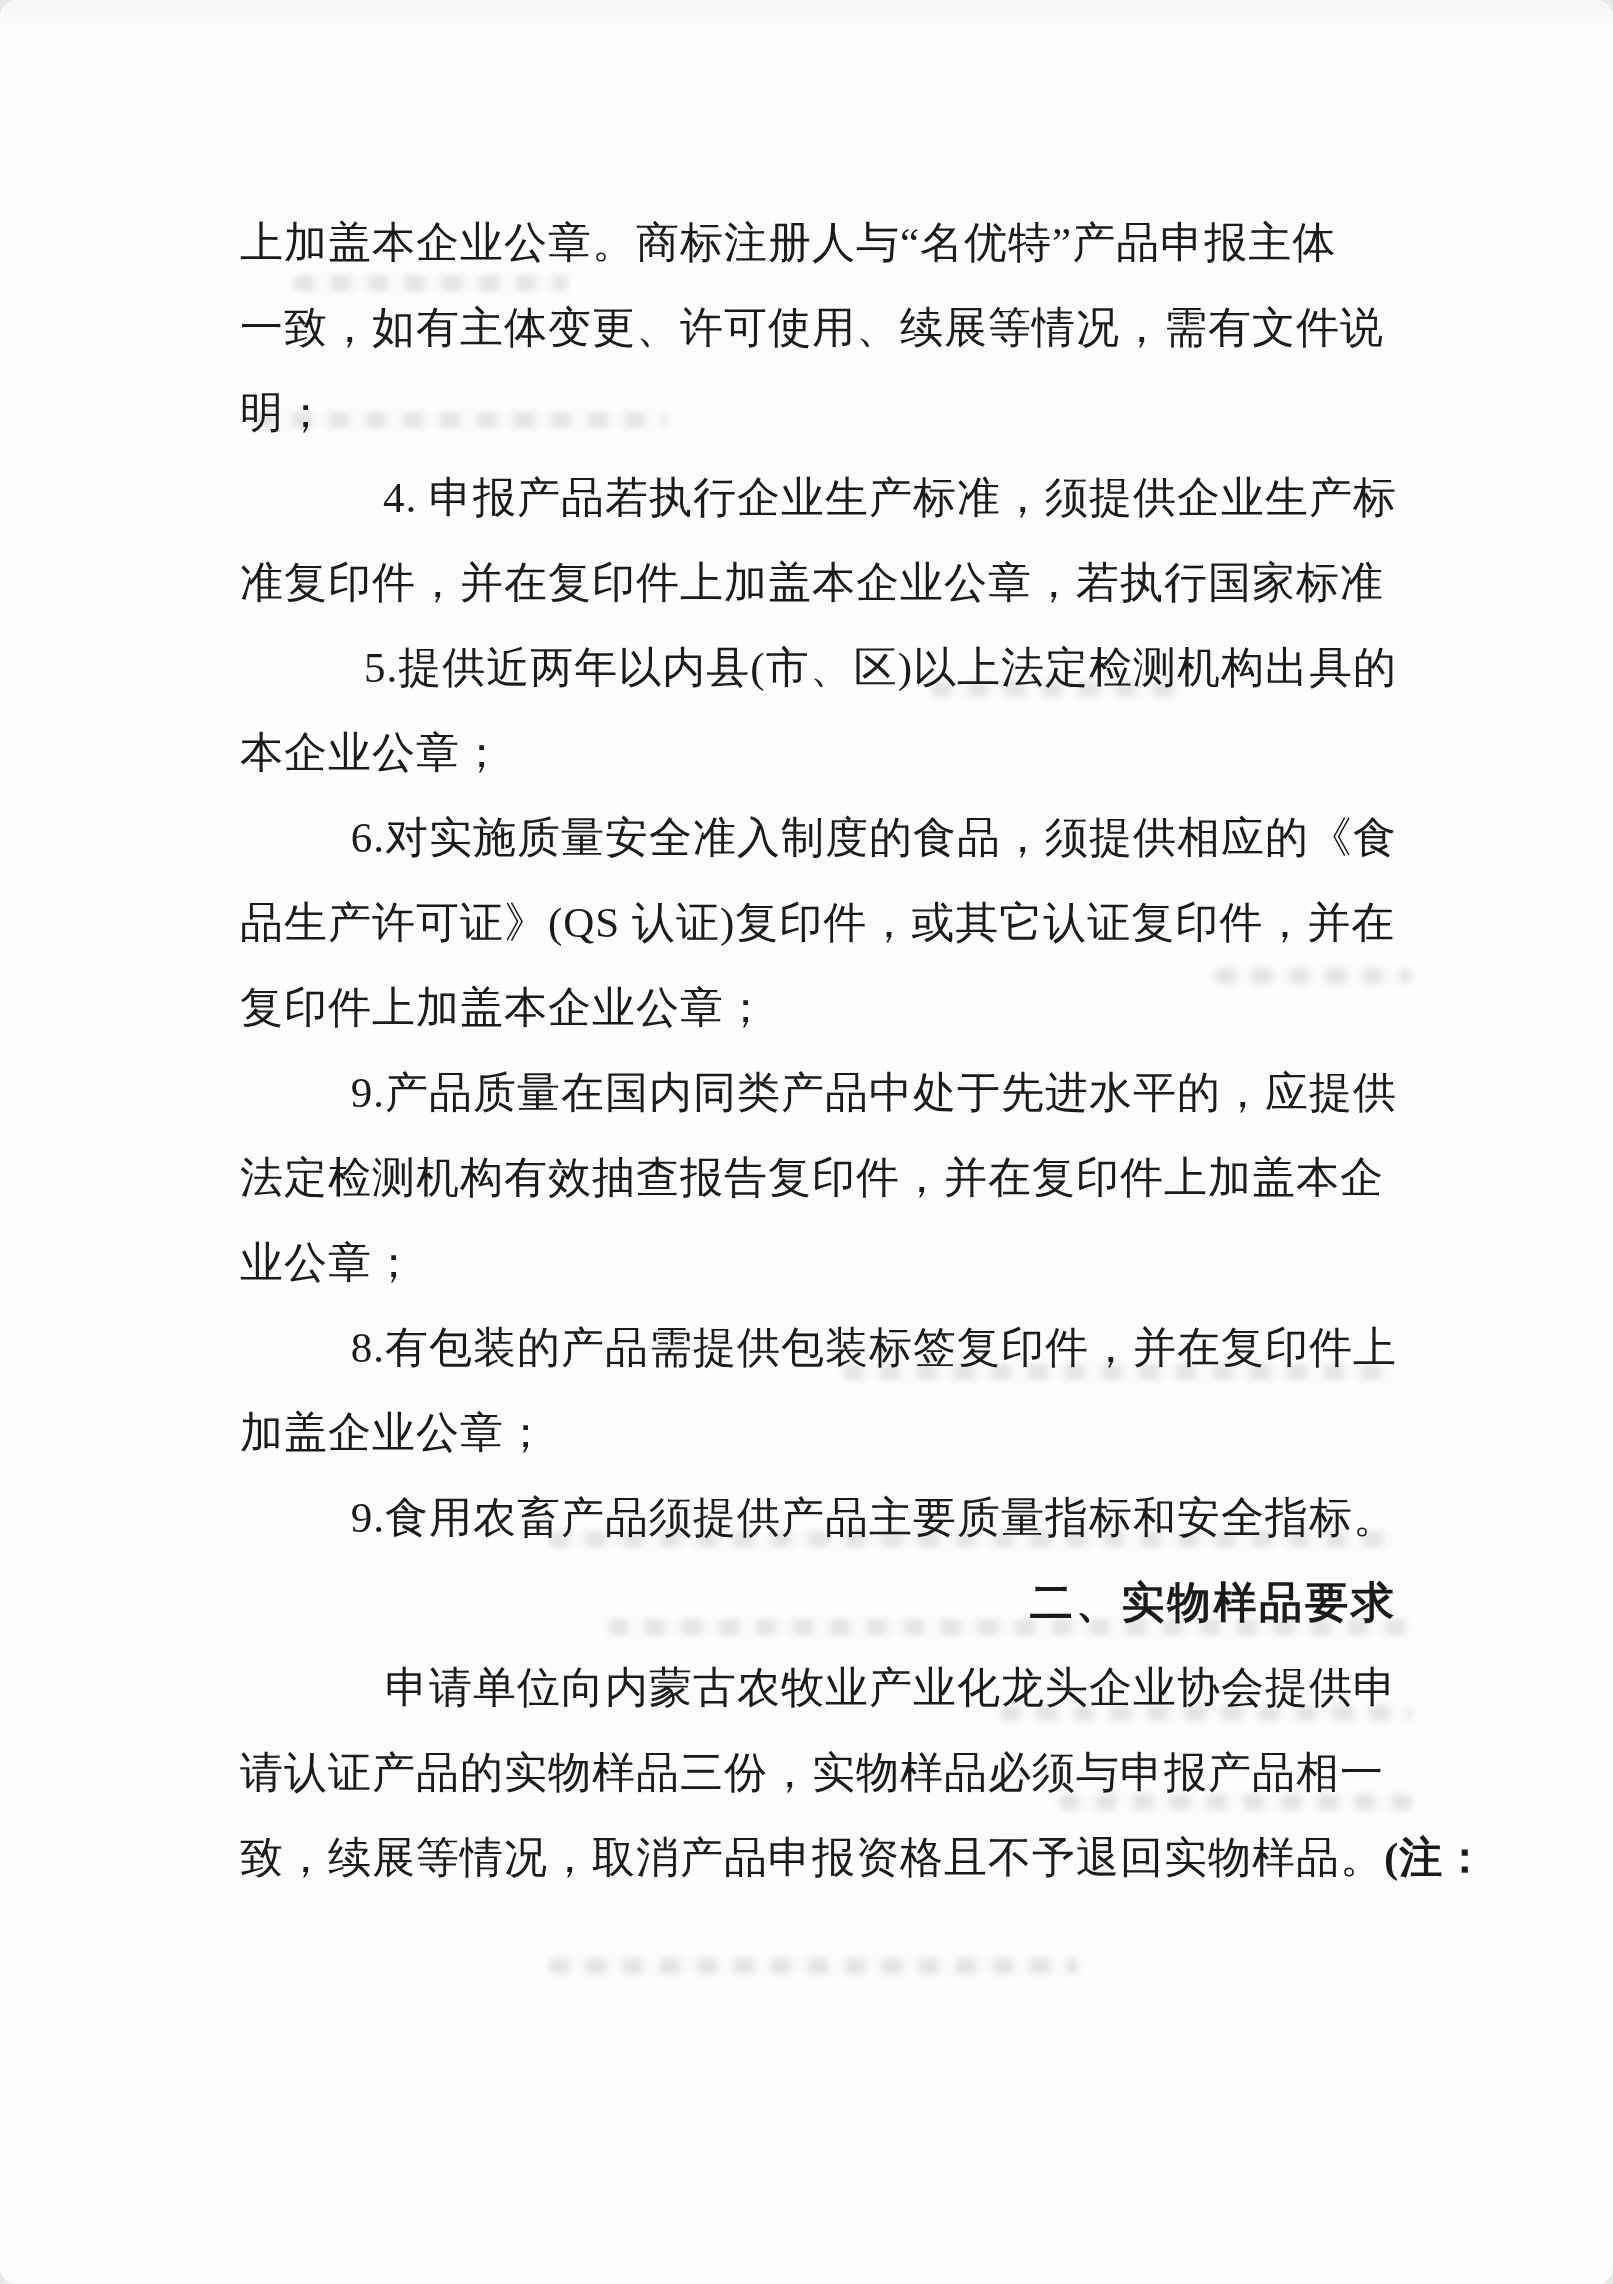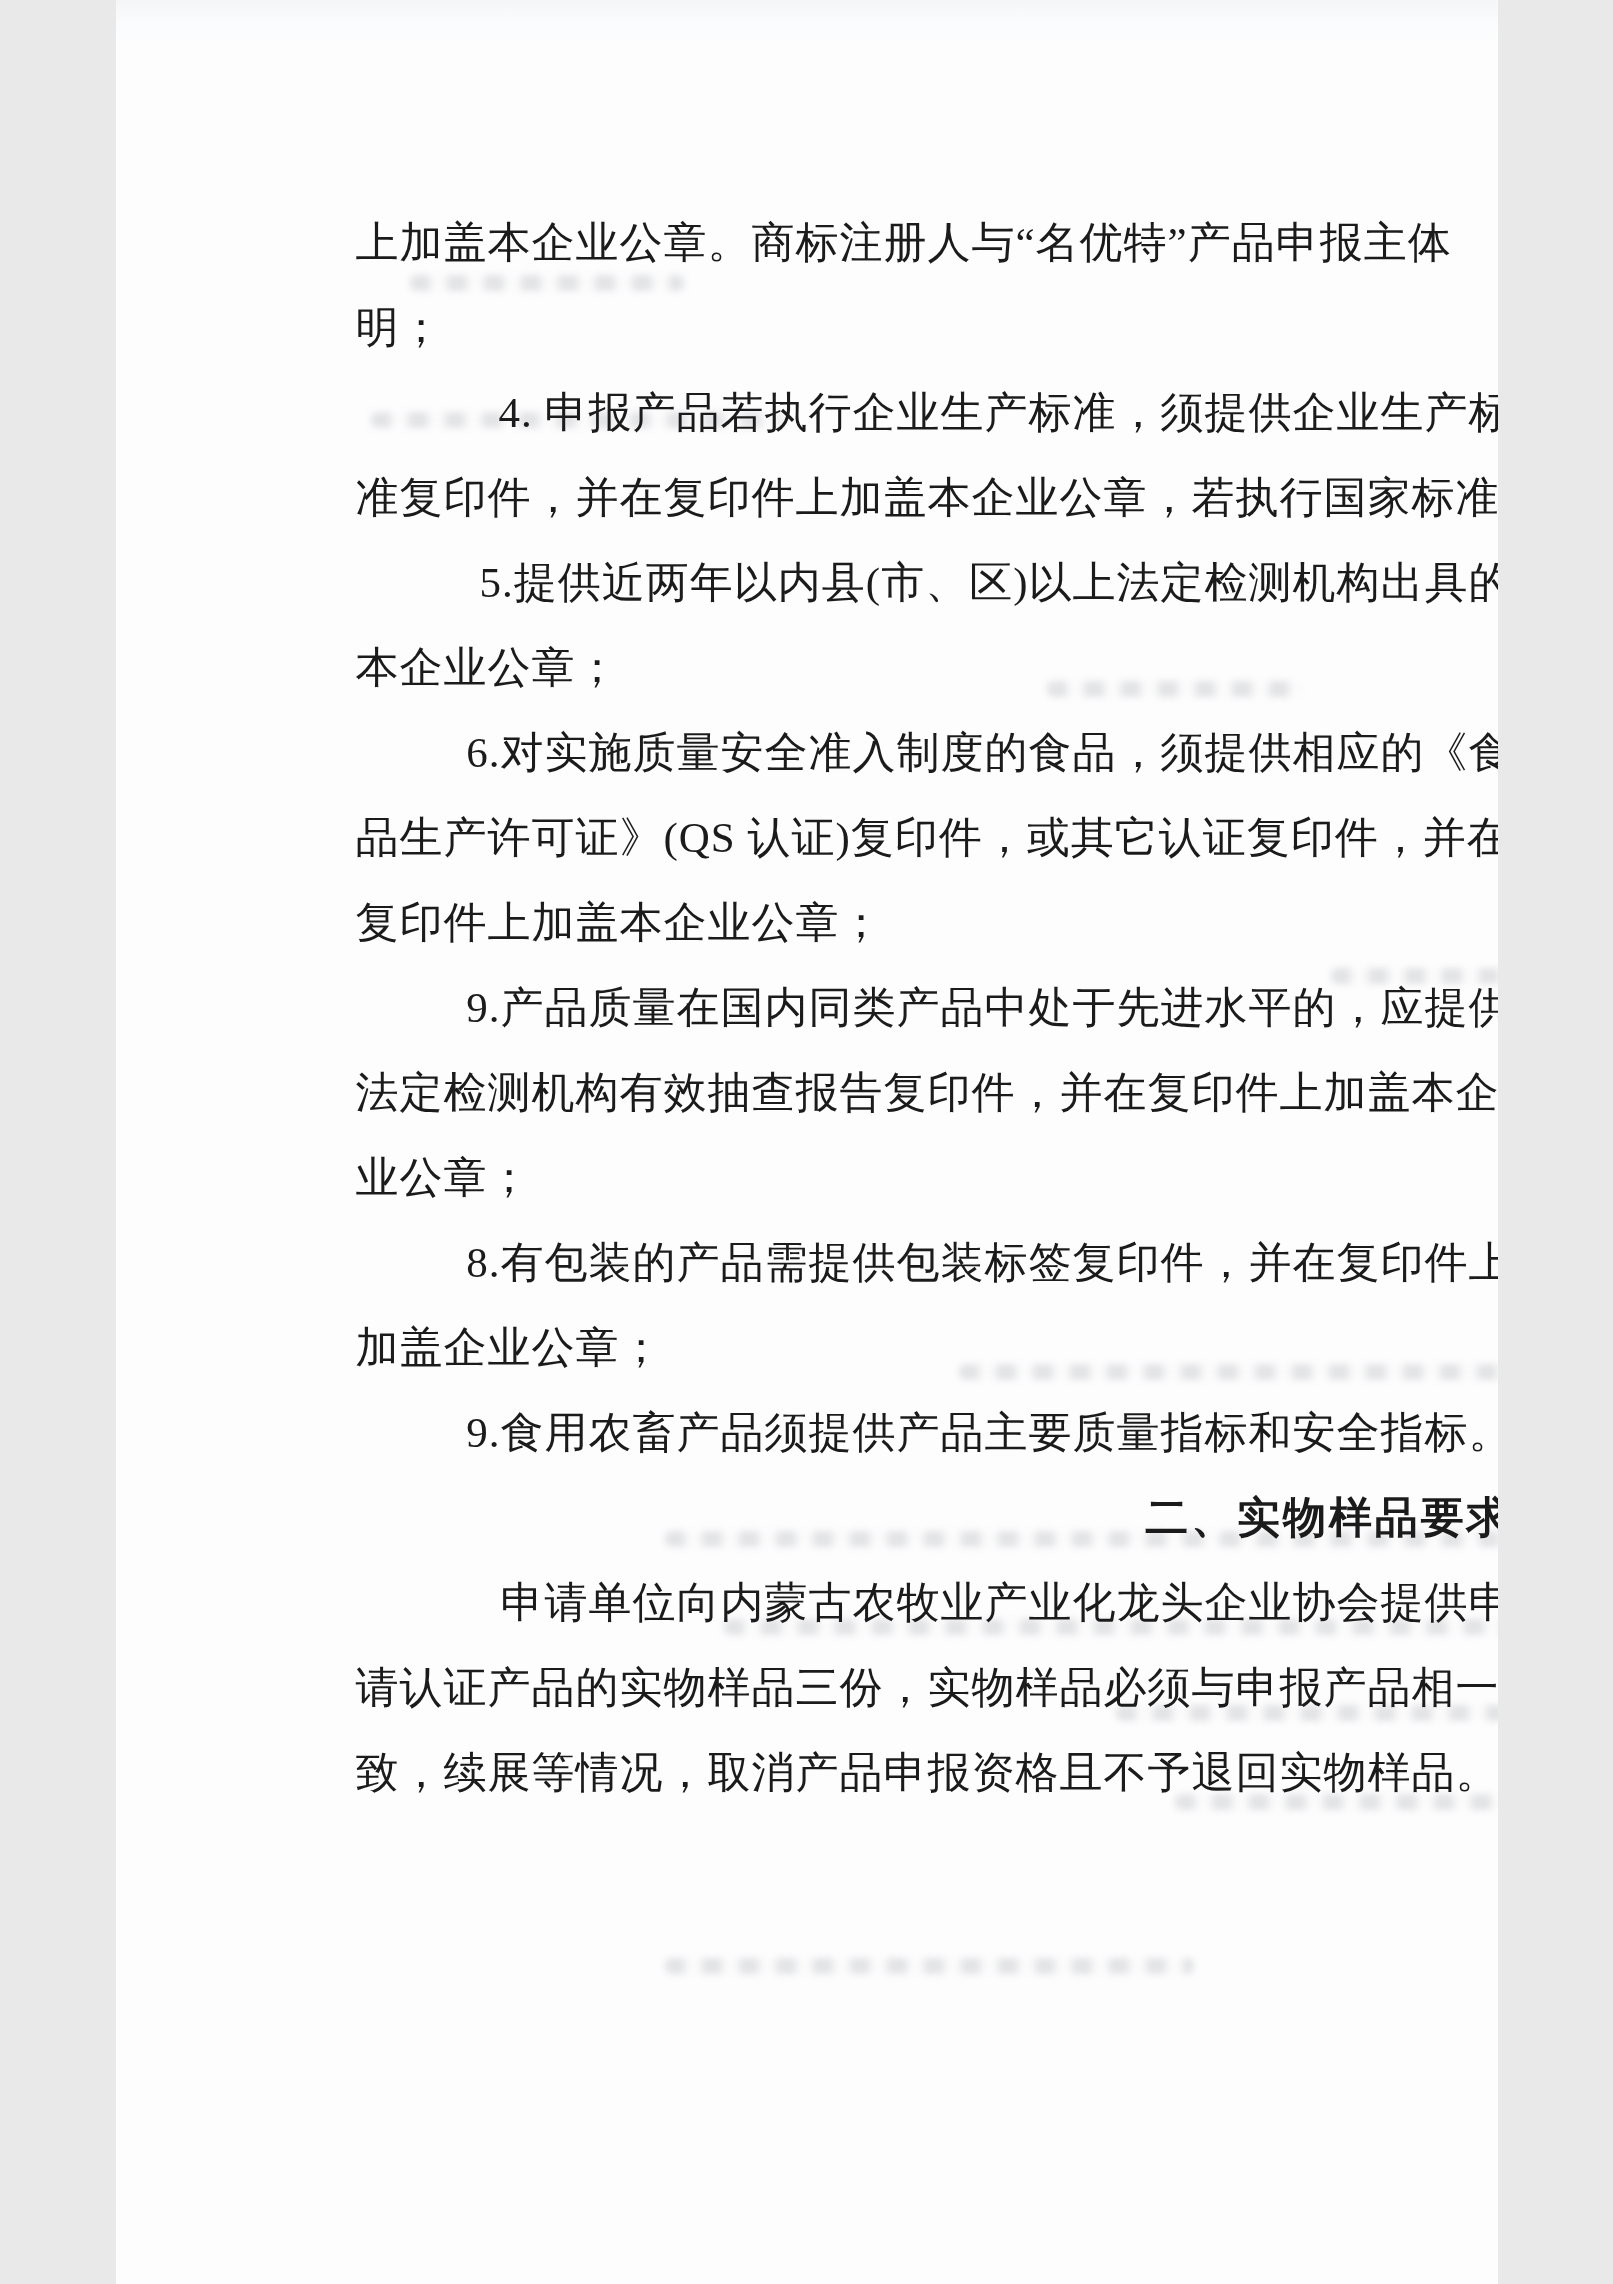--- a/index.html
+++ b/index.html
@@ -2,27 +2,28 @@
 <html><head>
 <meta charset="utf-8">
 <style>
   html, body {
     margin: 0;
     padding: 0;
     background: #e9e9e9;
   }
   .page {
     position: relative;
-    width: 1382px;
+    width: 1613px;
     height: 2285px;
     margin: 0 auto;
     background: #fdfdfe;
     overflow: hidden;
     font-family: "Liberation Serif", "DejaVu Serif", serif;
     color: #1b1b1b;
+    border-radius: 18px;
   }
   
   .top-strip {
     position: absolute;
     top: 0; left: 0; right: 0;
     height: 45px;
     background: linear-gradient(180deg, #f5f6f8 0%, #fbfcfd 55%, #fdfdfe 100%);
   }
   .content {
     position: absolute;
@@ -63,20 +64,21 @@
   <div class="smudge" style="top:968px; left:1215px; width:196px;"></div>
   <div class="smudge" style="top:1364px; left:843px; width:549px;"></div>
   <div class="smudge" style="top:1531px; left:549px; width:843px;"></div>
   <div class="smudge" style="top:1619px; left:608px; width:804px;"></div>
   <div class="smudge" style="top:1705px; left:1000px; width:412px;"></div>
   <div class="smudge" style="top:1794px; left:1059px; width:353px;"></div>
   <div class="smudge" style="top:1958px; left:549px; width:529px;"></div>
 
   <div class="content">
     <div class="line">上加盖本企业公章。商标注册人与“名优特”产品申报主体</div>
+    <div class="line">一致，如有主体变更、许可使用、续展等情况，需有文件说</div>
     <div class="line">明；</div>
     <div class="line ind">4. 申报产品若执行企业生产标准，须提供企业生产标</div>
     <div class="line">准复印件，并在复印件上加盖本企业公章，若执行国家标准</div>
     <div class="line ind">5.提供近两年以内县(市、区)以上法定检测机构出具的</div>
     <div class="line">本企业公章；</div>
     <div class="line ind">6.对实施质量安全准入制度的食品，须提供相应的《食</div>
     <div class="line">品生产许可证》(QS 认证)复印件，或其它认证复印件，并在</div>
     <div class="line">复印件上加盖本企业公章；</div>
     <div class="line ind">9.产品质量在国内同类产品中处于先进水平的，应提供</div>
     <div class="line">法定检测机构有效抽查报告复印件，并在复印件上加盖本企</div>

